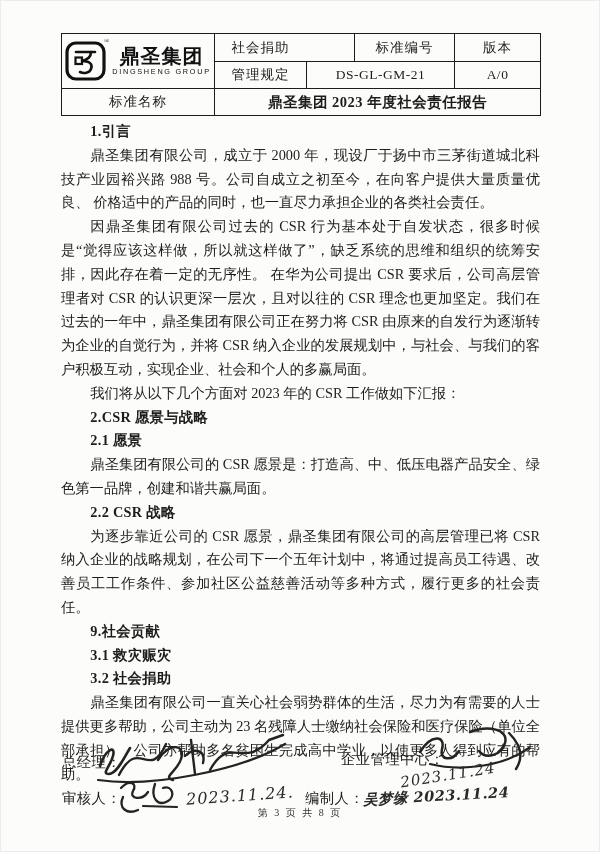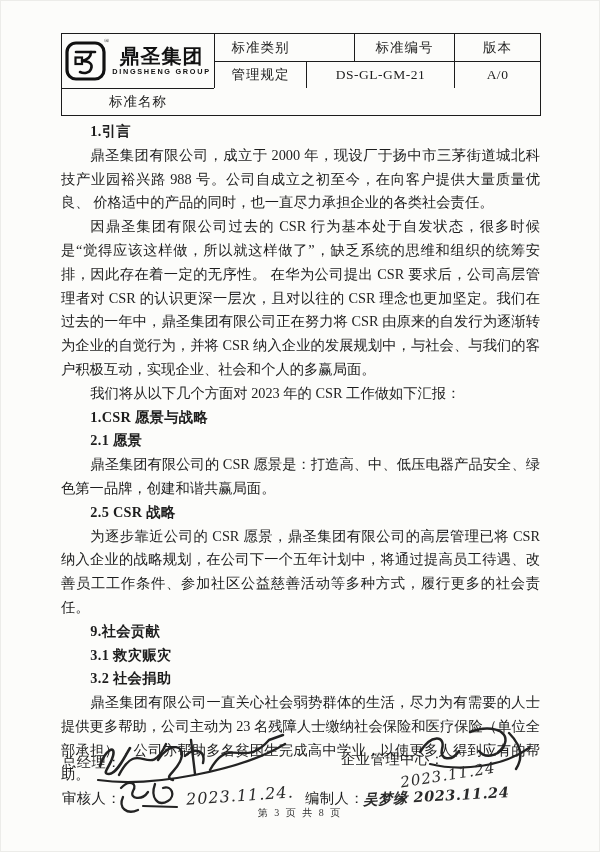--- a/index.html
+++ b/index.html
@@ -40,21 +40,21 @@
   .r3c1 { grid-row:3; grid-column:1; }
   .r3c2 { grid-row:3; grid-column:2/5; font-weight:bold; font-size:14.5px; letter-spacing:0.5px; }
 
   .brand { display:flex; flex-direction:column; align-items:center; line-height:1; }
   .brand-cn {
     font-family:"Liberation Sans","DejaVu Sans",sans-serif;
     font-weight:900; font-size:20px; letter-spacing:1px; color:#111;
   }
   .brand-en {
     font-family:"Liberation Sans","DejaVu Sans",sans-serif;
-    font-weight:bold; font-size:7.3px; letter-spacing:1.7px; color:#111; margin-top:2px;
+    font-weight:normal; font-size:7.3px; letter-spacing:1.7px; color:#111; margin-top:2px;
   }
   .emblem-wrap { position:relative; width:42px; height:40px; flex:0 0 auto; }
   .reg-mark { position:absolute; top:-4px; right:-2px; font-size:7px; color:#111; }
 
   
   .doc-body {
     position:absolute; left:61px; top:120px; width:479px;
     font-size:14.3px; line-height:23.8px; text-align:justify;
   }
   .doc-body p { margin:0; text-indent:2.05em; }
@@ -94,38 +94,39 @@
             <rect x="10.5" y="16.5" width="6.5" height="6.5" stroke-width="2.2"></rect>
           </g>
         </svg>
         <span class="reg-mark">®</span>
       </span>
       <span class="brand">
         <span class="brand-cn">鼎圣集团</span>
         <span class="brand-en">DINGSHENG GROUP</span>
       </span>
     </div>
-    <div class="cell r1c2 no-top">标准类别</div>
+    <div class="cell r1c2 no-top">社会捐助</div>
     <div class="cell r1c3 no-top">标准编号</div>
     <div class="cell r1c4 no-top">版本</div>
     <div class="cell r2c2">管理规定</div>
     <div class="cell r2c3">DS-GL-GM-21</div>
     <div class="cell r2c4">A/0</div>
     <div class="cell r3c1 no-left">标准名称</div>
+    <div class="cell r3c2">鼎圣集团 2023 年度社会责任报告</div>
   </div>
 
   <div class="doc-body">
     <p class="hd">1.引言</p>
     <p>鼎圣集团有限公司，成立于 2000 年，现设厂于扬中市三茅街道城北科技产业园裕兴路 988 号。公司自成立之初至今，在向客户提供大量质量优良、 价格适中的产品的同时，也一直尽力承担企业的各类社会责任。</p>
     <p>因鼎圣集团有限公司过去的 CSR 行为基本处于自发状态，很多时候是“觉得应该这样做，所以就这样做了”，缺乏系统的思维和组织的统筹安排，因此存在着一定的无序性。 在华为公司提出 CSR 要求后，公司高层管理者对 CSR 的认识更深一层次，且对以往的 CSR 理念也更加坚定。我们在过去的一年中，鼎圣集团有限公司正在努力将 CSR 由原来的自发行为逐渐转为企业的自觉行为，并将 CSR 纳入企业的发展规划中，与社会、与我们的客户积极互动，实现企业、社会和个人的多赢局面。</p>
     <p>我们将从以下几个方面对 2023 年的 CSR 工作做如下汇报：</p>
-    <p class="hd">1.CSR 愿景与战略</p>
+    <p class="hd">2.CSR 愿景与战略</p>
     <p class="hd">2.1 愿景</p>
     <p>鼎圣集团有限公司的 CSR 愿景是：打造高、中、低压电器产品安全、绿色第一品牌，创建和谐共赢局面。</p>
-    <p class="hd">2.5 CSR 战略</p>
+    <p class="hd">2.2 CSR 战略</p>
     <p>为逐步靠近公司的 CSR 愿景，鼎圣集团有限公司的高层管理已将 CSR 纳入企业的战略规划，在公司下一个五年计划中，将通过提高员工待遇、改善员工工作条件、参加社区公益慈善活动等多种方式，履行更多的社会责任。</p>
     <p class="hd">9.社会贡献</p>
     <p class="hd">3.1 救灾赈灾</p>
     <p class="hd">3.2 社会捐助</p>
     <p>鼎圣集团有限公司一直关心社会弱势群体的生活，尽力为有需要的人士提供更多帮助，公司主动为 23 名残障人士缴纳社会保险和医疗保险（单位全部承担），公司亦帮助多名贫困生完成高中学业，以使更多人得到应有的帮助。</p>
   </div>
 
   <span class="sig-label" style="left:62px; top:753px;">总经理：</span>
   <svg class="sig-svg" style="left:92px; top:728px;" width="196" height="62" viewBox="0 0 196 62">
     <path stroke-width="2.6" d="M8 38 C13 22 24 16 21 28 C18 39 9 46 17 46 C25 46 33 28 38 20"></path>

